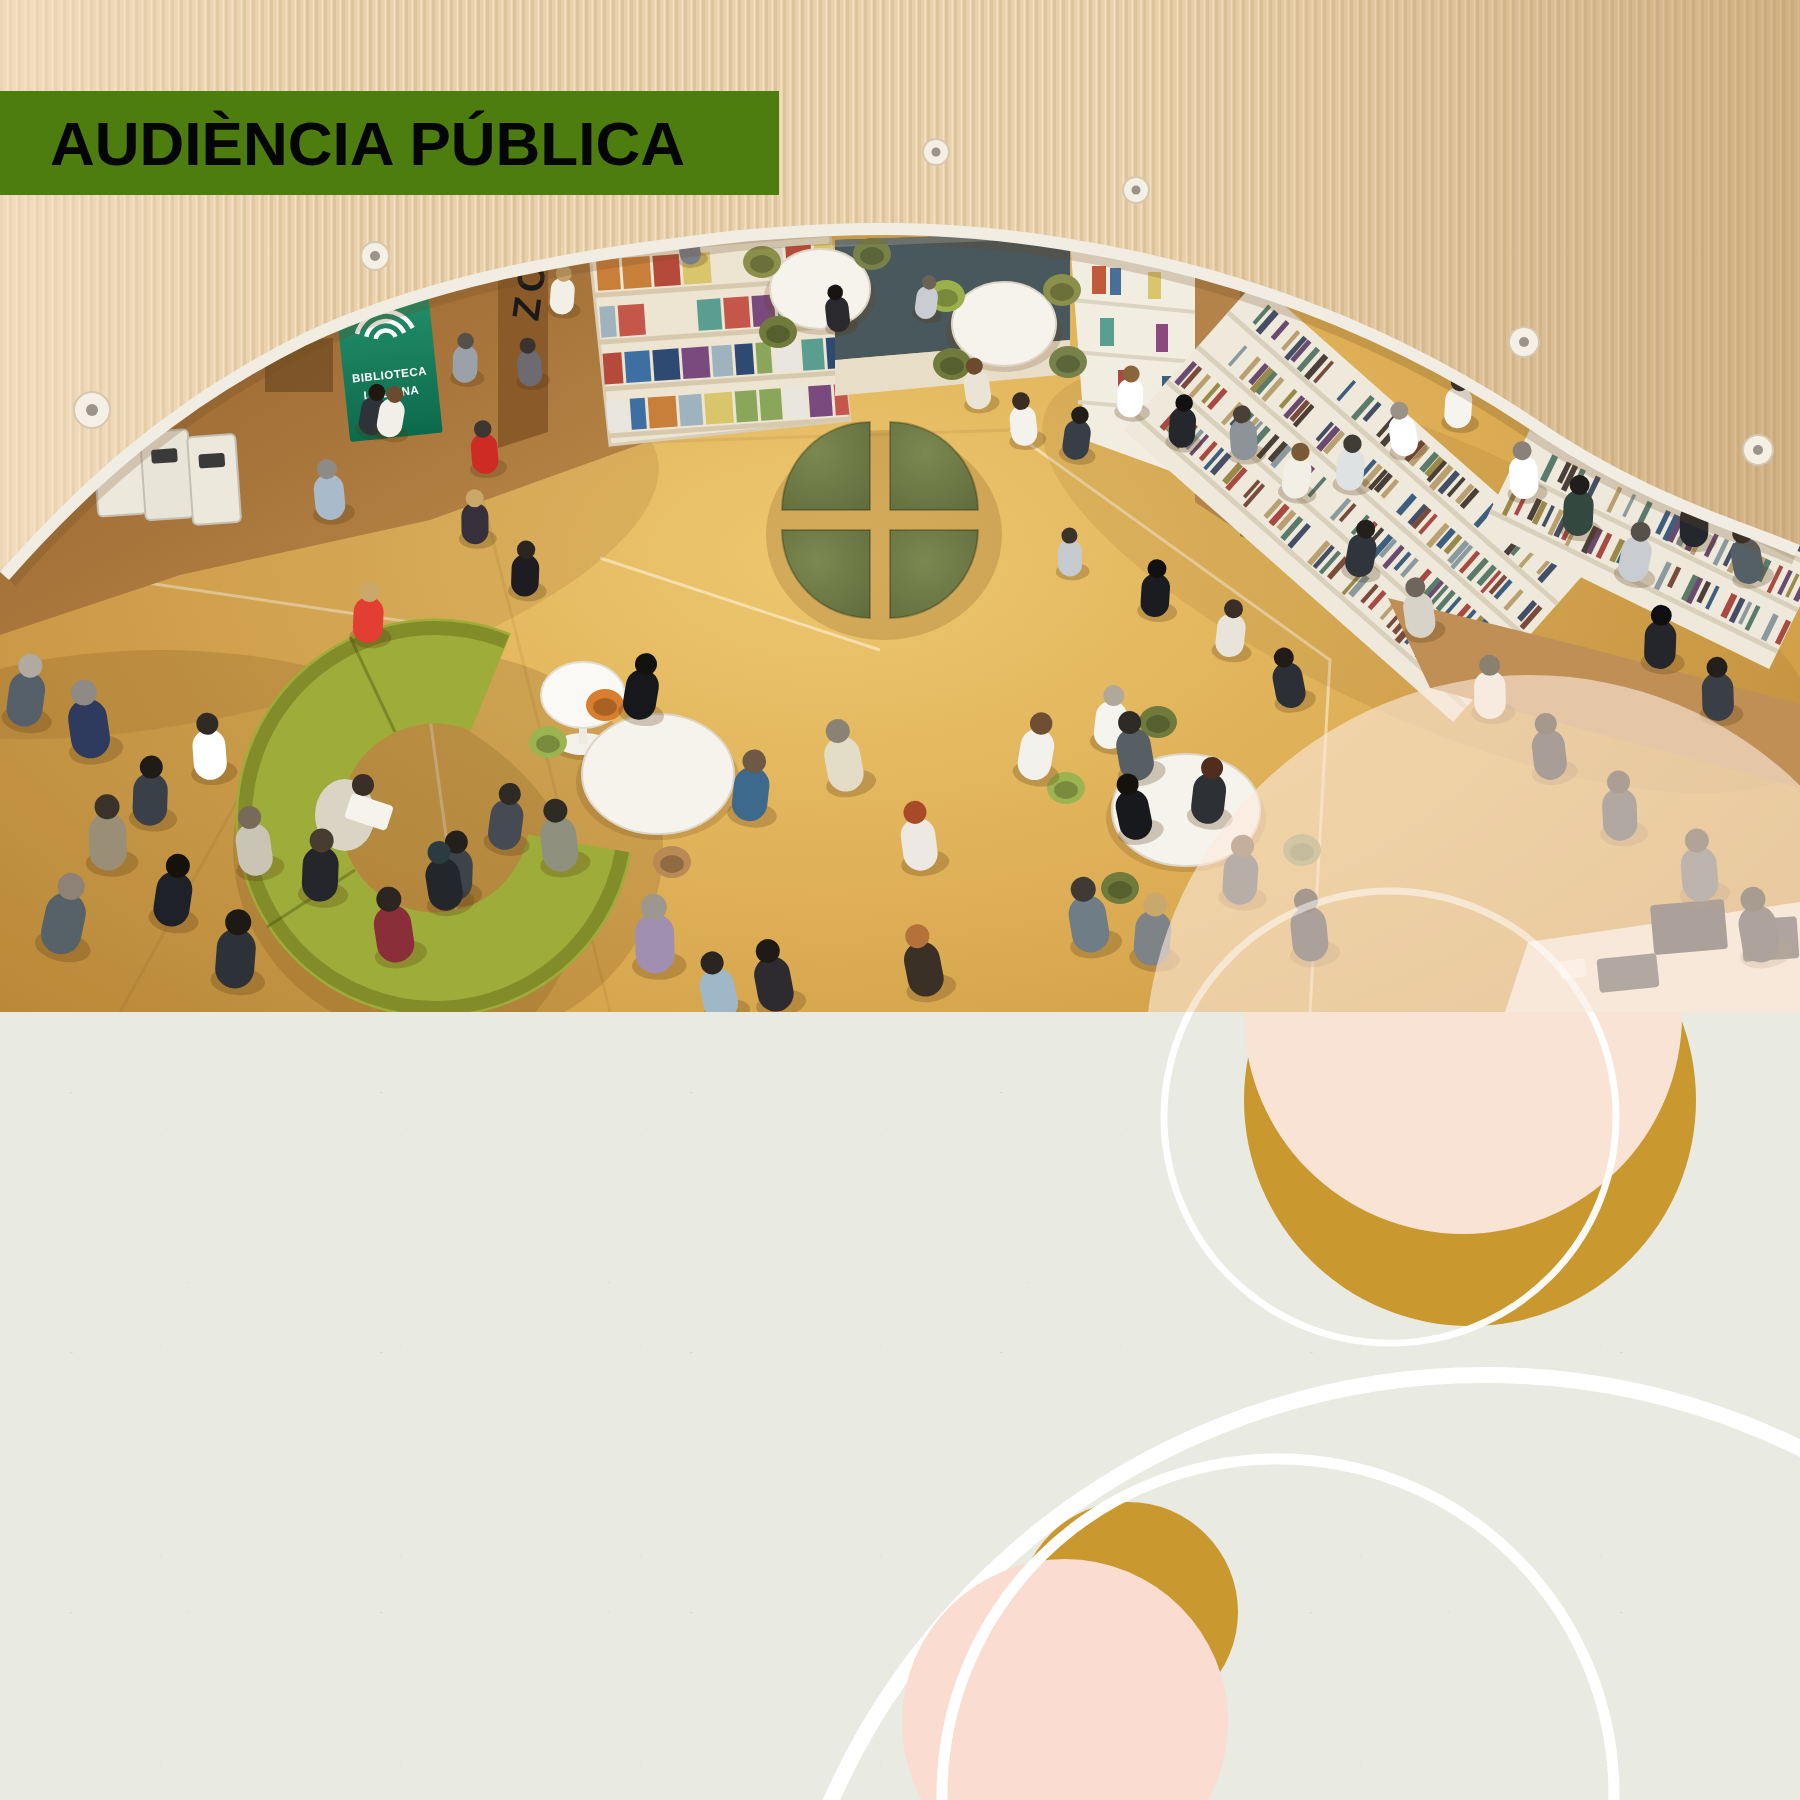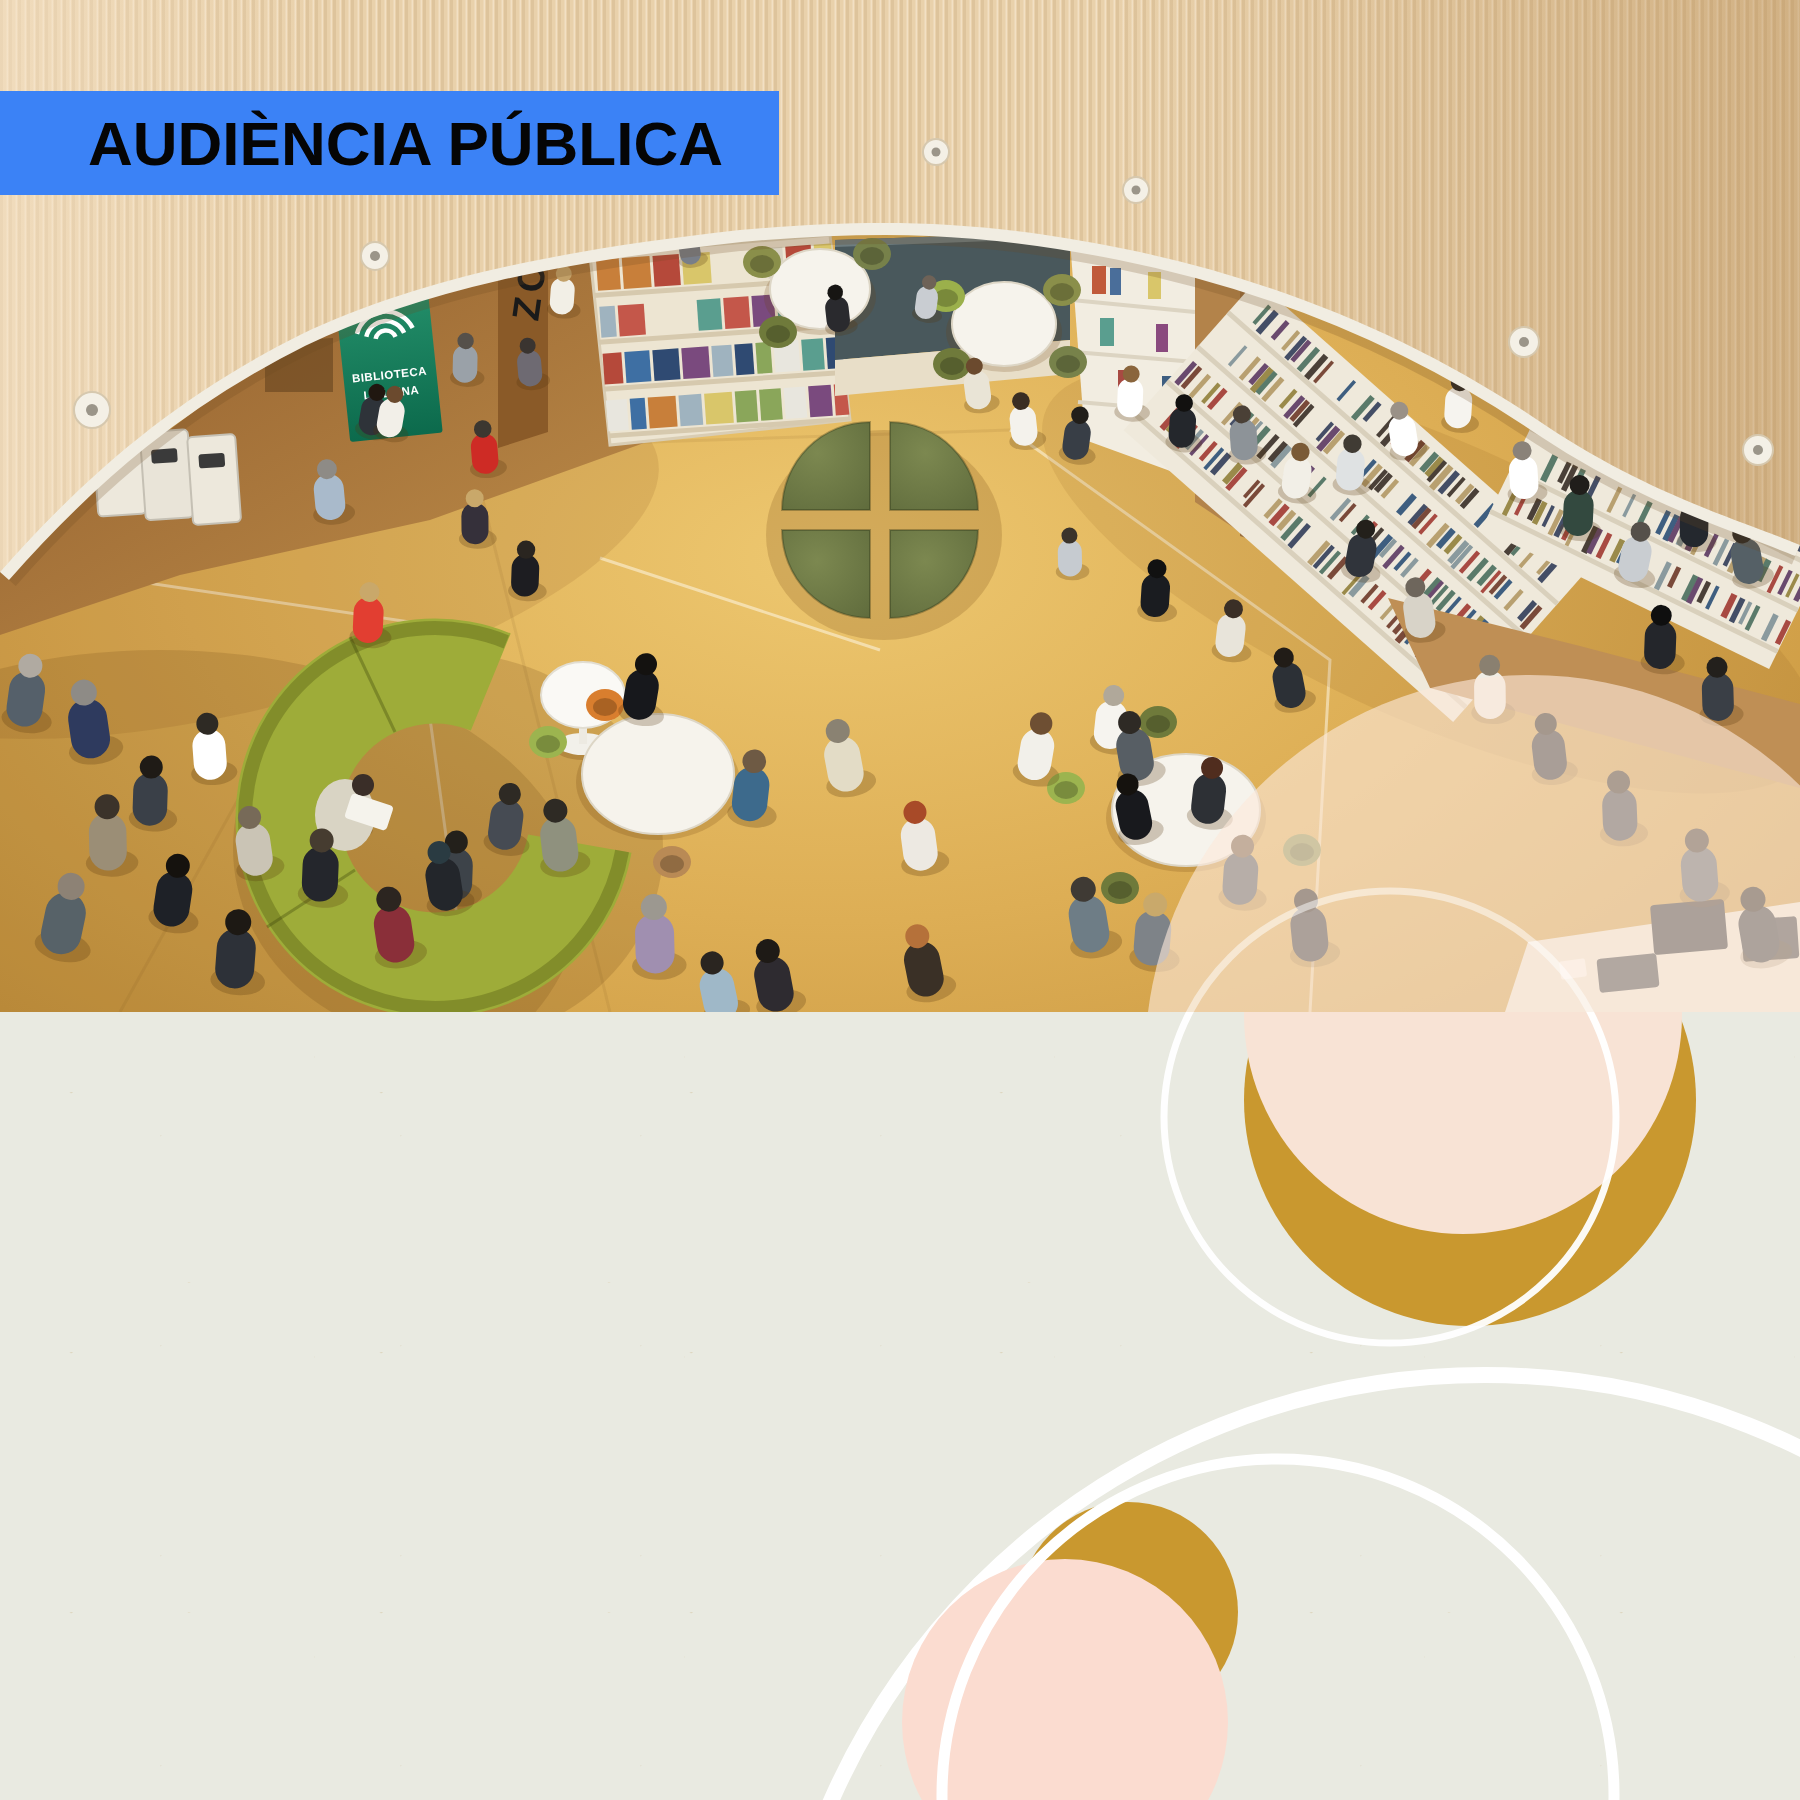--- a/index.html
+++ b/index.html
@@ -6,22 +6,22 @@
   .canvas{position:relative;width:1800px;height:1800px;overflow:hidden;
           background:#E9EAE1;font-family:"Liberation Sans","DejaVu Sans",sans-serif;}
   .photo{position:absolute;left:0;top:0;width:1800px;height:1012px;z-index:1;overflow:hidden;}
   .bottom-texture{position:absolute;left:0;top:1012px;width:1800px;height:788px;z-index:1;
      background-image:
        radial-gradient(3px 1.5px at 23% 31%, rgba(180,140,70,.25), transparent 70%),
        radial-gradient(2px 1px at 67% 59%, rgba(170,130,60,.20), transparent 70%),
        radial-gradient(2.5px 1px at 45% 82%, rgba(190,150,80,.18), transparent 70%),
        radial-gradient(2px 1px at 85% 15%, rgba(190,150,80,.18), transparent 70%);
      background-size:310px 260px,240px 210px,420px 330px,370px 300px;}
-  .banner{position:absolute;left:0;top:91px;width:779px;height:104px;background:#3b82f6;z-index:3;
-          display:flex;align-items:center;box-sizing:border-box;padding-left:88px;}
+  .banner{position:absolute;left:0;top:91px;width:779px;height:104px;background:#4d7c0f;z-index:3;
+          display:flex;align-items:center;box-sizing:border-box;padding-left:50px;}
   .banner span{font-size:62px;font-weight:bold;color:#050505;letter-spacing:0;white-space:nowrap;}
   .content{position:absolute;left:0;top:1012px;width:1800px;height:788px;z-index:2;}
   #deco-svg{position:absolute;left:0;top:0;z-index:4;pointer-events:none;}
 </style>
 </head>
 <body>
 
 <div class="canvas">
 
   <div class="photo" id="photo-holder">

